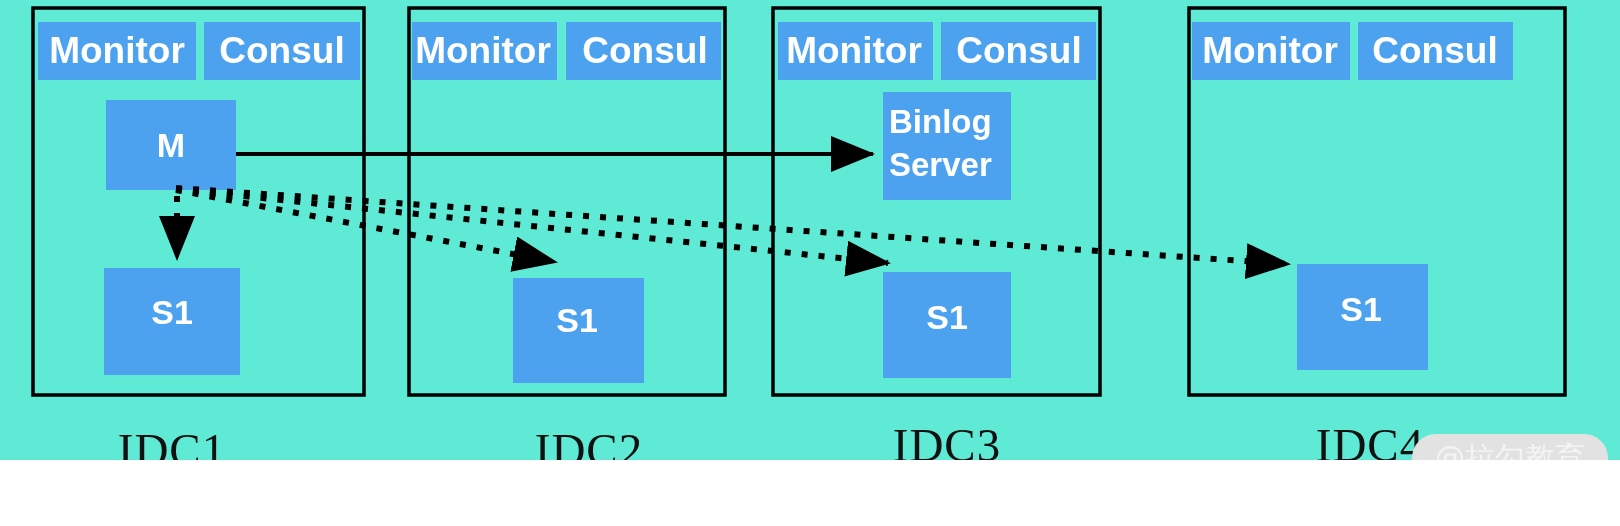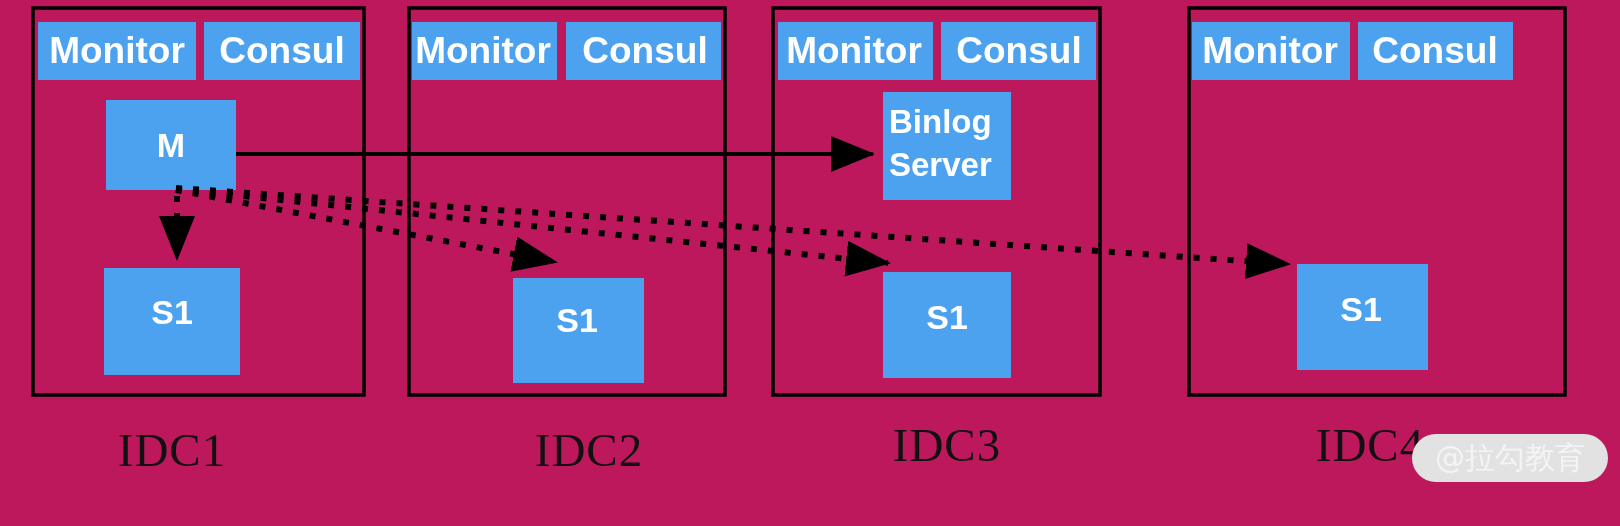--- a/index.html
+++ b/index.html
@@ -3,22 +3,22 @@
 <meta charset="utf-8">
 <style>
   html, body {
     margin: 0;
     padding: 0;
     background: #ffffff;
   }
   #stage {
     position: relative;
     width: 1620px;
-    height: 526px;
-    background: #be185d;
+    height: 460px;
+    background: #5eead4;
     overflow: hidden;
     font-family: "Liberation Sans", sans-serif;
   }
   svg.diagram {
     position: absolute;
     left: 0;
     top: 0;
     width: 1620px;
     height: 526px;
     display: block;

